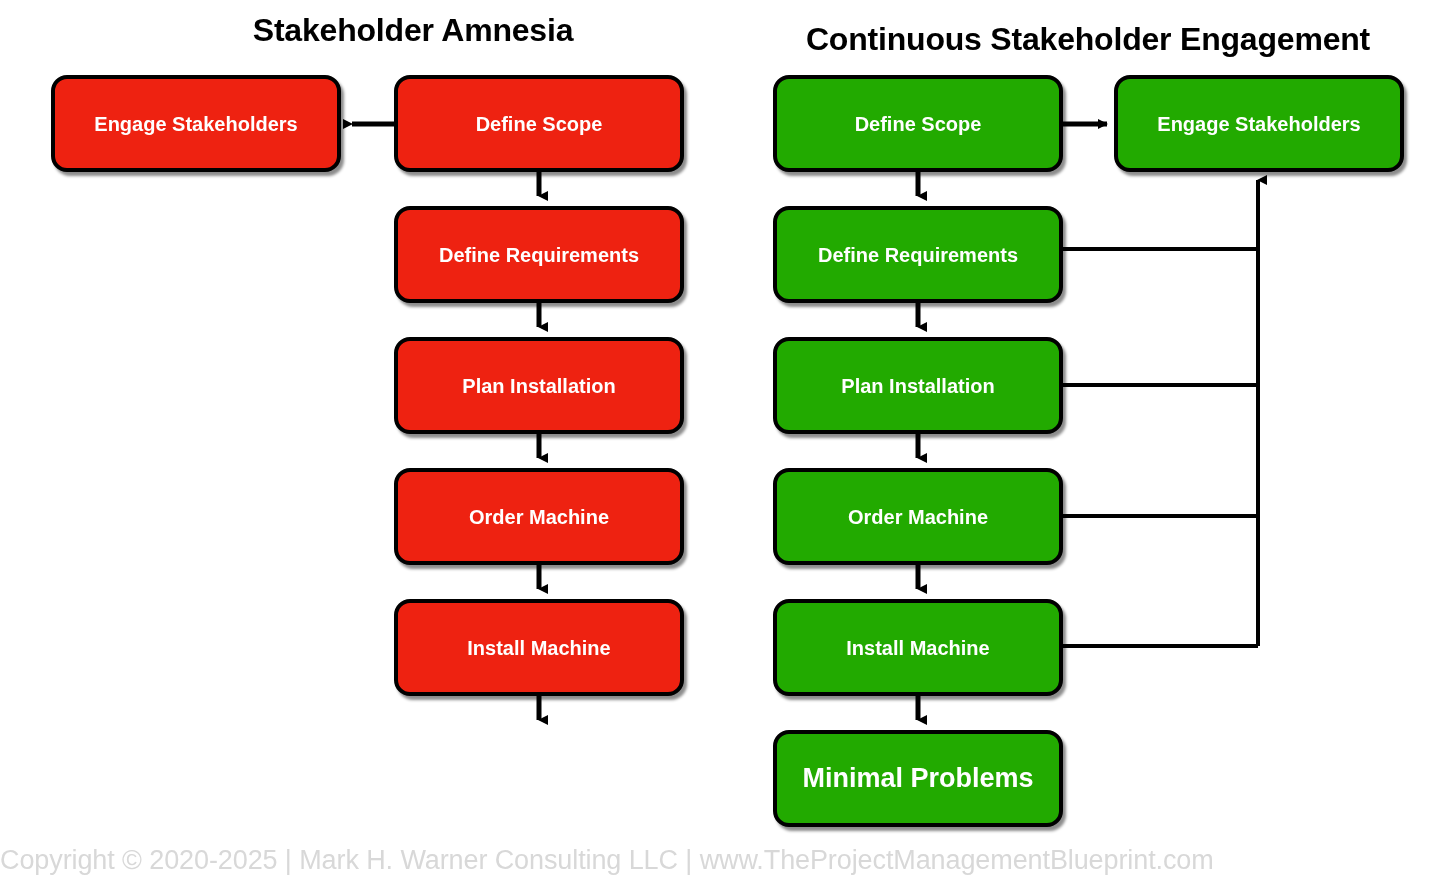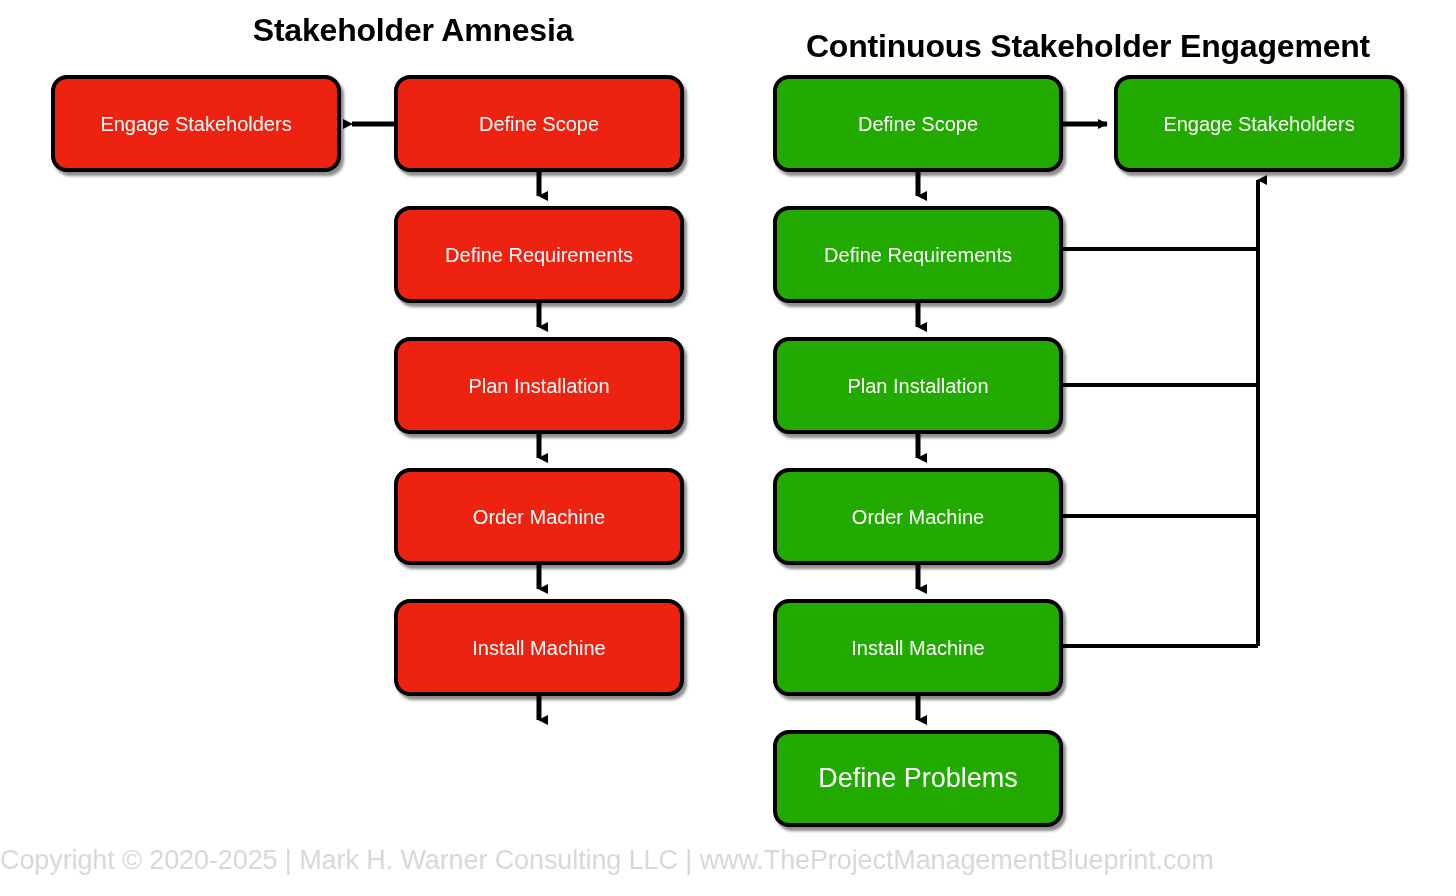--- a/index.html
+++ b/index.html
@@ -23,32 +23,32 @@
   .panel-title {
     position: absolute;
     text-align: center;
     font-weight: bold;
     font-size: 32px;
     color: #000000;
     white-space: nowrap;
     letter-spacing: -0.2px;
   }
   #title-left  { left: 120px; top: 12px; width: 586px; }
-  #title-right { left: 760px; top: 28px; width: 656px; }
+  #title-right { left: 760px; top: 21px; width: 656px; }
 
   .node {
     position: absolute;
     box-sizing: border-box;
     border: 4px solid #000000;
     border-radius: 16px;
     display: flex;
     align-items: center;
     justify-content: center;
     color: #ffffff;
-    font-weight: normal;
+    font-weight: bold;
     font-size: 20px;
     text-align: left;
     line-height: 1.1;
     box-shadow: 3px 4px 3px rgba(0,0,0,0.45);
     user-select: none;
   }
   .node.red   { background: #ee2211; }
   .node.green { background: #22aa00; }
   .node.emph  { font-size: 27px; }
 
@@ -172,17 +172,17 @@
   <div class="node green" style="left:1114px; top:75px;  width:290px; height:97px;">Engage Stakeholders</div>
 
   <div class="node green" style="left:773px;  top:206px; width:290px; height:97px;">Define Requirements</div>
 
   <div class="node green" style="left:773px;  top:337px; width:290px; height:97px;">Plan Installation</div>
 
   <div class="node green" style="left:773px;  top:468px; width:290px; height:97px;">Order Machine</div>
 
   <div class="node green" style="left:773px;  top:599px; width:290px; height:97px;">Install Machine</div>
 
-  <div class="node green emph" style="left:773px; top:730px; width:290px; height:97px;">Define Problems</div>
+  <div class="node green emph" style="left:773px; top:730px; width:290px; height:97px;">Minimal Problems</div>
 
   <div id="footer">Copyright © 2020-2025 | Mark H. Warner Consulting LLC | www.TheProjectManagementBlueprint.com</div>
 
 </div>
 
 </body></html>

